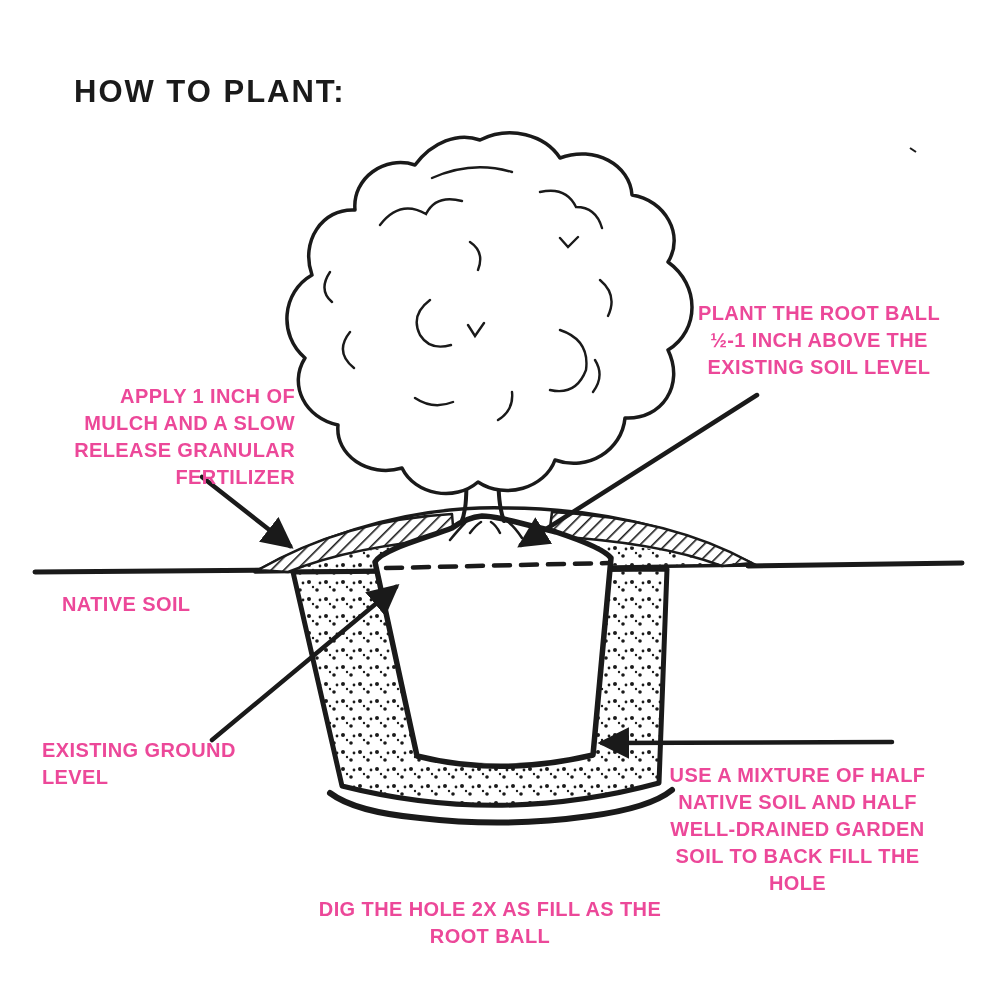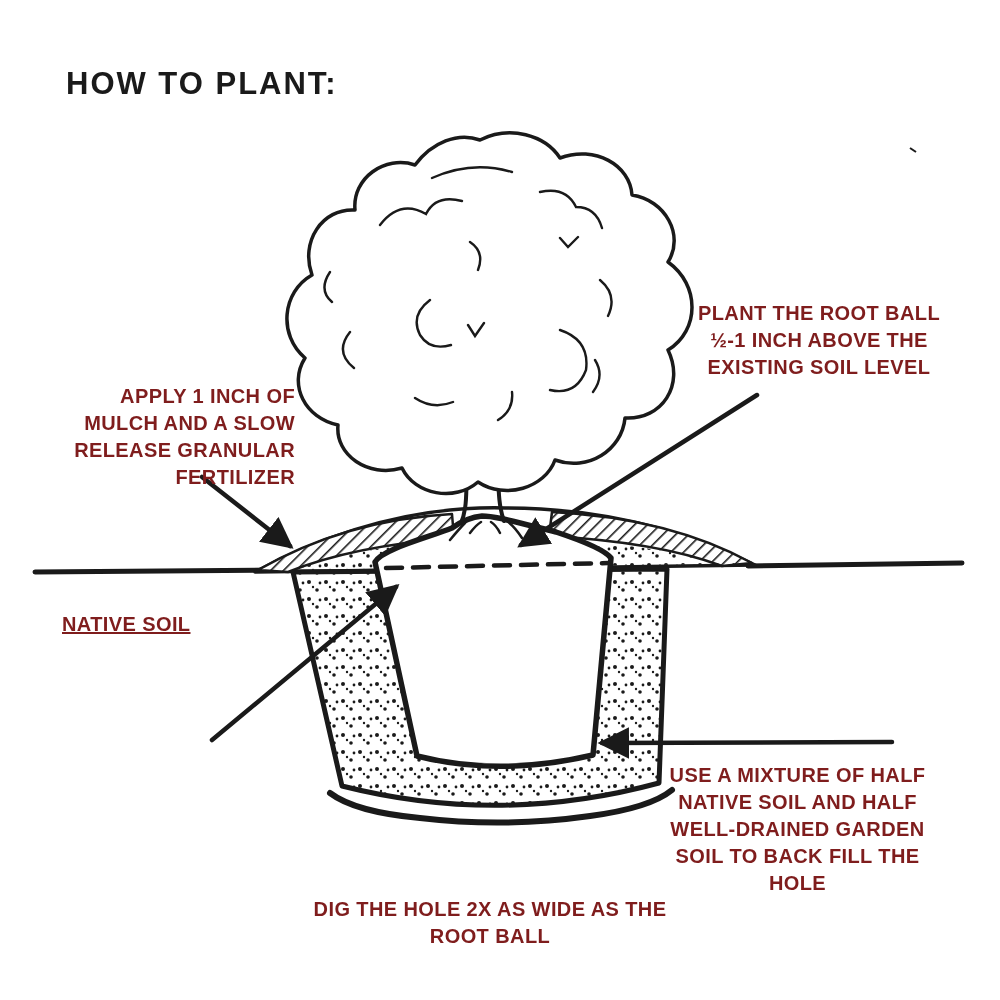--- a/index.html
+++ b/index.html
@@ -12,29 +12,29 @@
     overflow:hidden;
   }
   #diagram-svg{position:absolute;left:0;top:0;width:1000px;height:1000px;}
   .label{
     position:absolute;
     font-weight:bold;
     font-size:20px;
     line-height:27px;
     letter-spacing:0.4px;
     white-space:pre-line;
-    color:#7f1d1d;
+    color:#ec4899;
   }
   #title{
     position:absolute;
     left:58px;top:58px;
     font-size:31px;
     font-weight:bold;
     letter-spacing:2px;
-    margin:8px;
+    margin:16px;
   }
   .align-right{text-align:center;}
   .align-center{text-align:center;}
 </style>
 </head>
 <body>
 
 <div id="page">
 
   <svg id="diagram-svg" viewBox="0 0 1000 1000" xmlns="http://www.w3.org/2000/svg">
@@ -123,25 +123,27 @@
 
   <div class="label" style="left:45px;top:383px;width:250px;text-align:right;">APPLY 1 INCH OF
 MULCH AND A SLOW
 RELEASE GRANULAR
 FERTILIZER</div>
 
   <div class="label align-center" style="left:686px;top:300px;width:266px;">PLANT THE ROOT BALL
 ½-1 INCH ABOVE THE
 EXISTING SOIL LEVEL</div>
 
-  <div class="label" style="left:62px;top:611px;width:200px;text-decoration:underline;">NATIVE SOIL</div>
+  <div class="label" style="left:62px;top:591px;width:200px;">NATIVE SOIL</div>
 
+  <div class="label" style="left:42px;top:737px;width:220px;">EXISTING GROUND
+LEVEL</div>
 
   <div class="label align-right" style="left:660px;top:762px;width:275px;">USE A MIXTURE OF HALF
 NATIVE SOIL AND HALF
 WELL-DRAINED GARDEN
 SOIL TO BACK FILL THE
 HOLE</div>
 
-  <div class="label align-center" style="left:280px;top:896px;width:420px;">DIG THE HOLE 2X AS WIDE AS THE
+  <div class="label align-center" style="left:280px;top:896px;width:420px;">DIG THE HOLE 2X AS FILL AS THE
 ROOT BALL</div>
 
 </div>
 
 </body></html>

